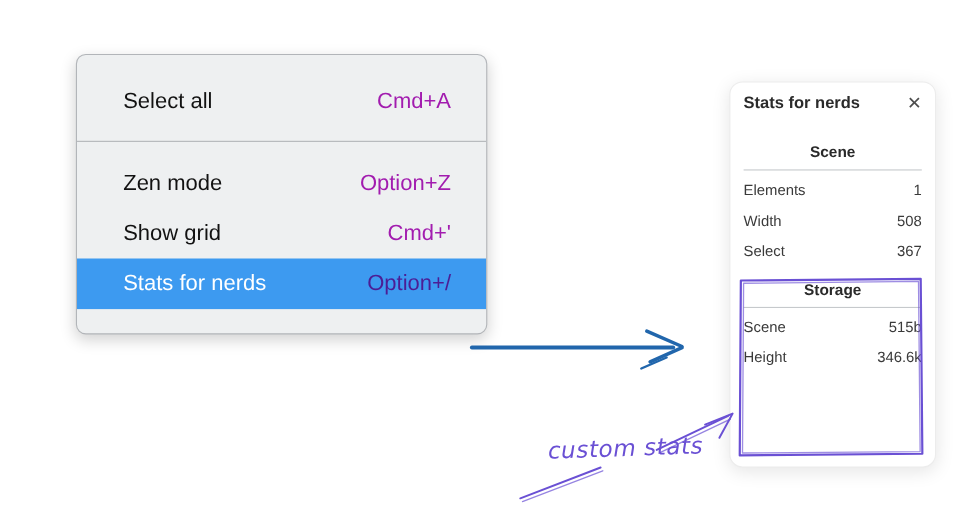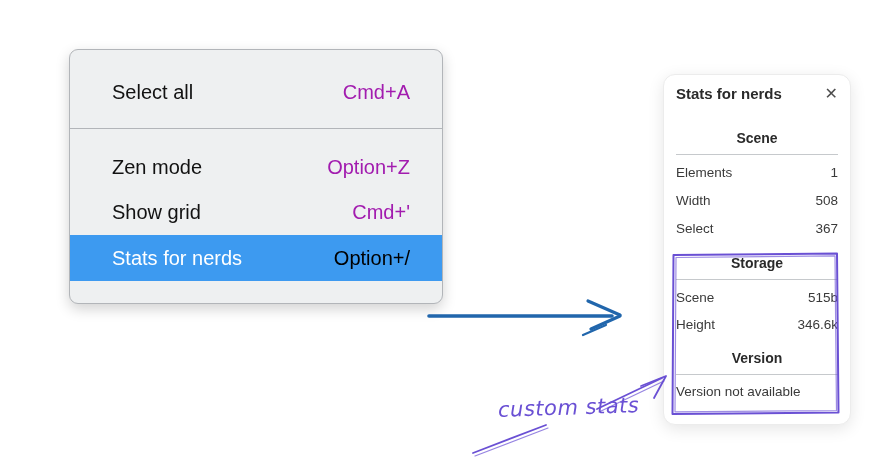--- a/index.html
+++ b/index.html
@@ -16,21 +16,21 @@
     font-size:20px;color:#121212;overflow:hidden;box-sizing:border-box;margin-left:36px;
   }
   .menu-section.top{padding:20px 0 13px;}
   .menu-section.main{padding:16px 0 22px;}
   .menu-item{
     height:45px;display:flex;align-items:center;justify-content:space-between;
     padding:0 32px 0 42px;cursor:default;
   }
   .mi-shortcut{color:#a21caf;}
   .menu-item.selected{background:var(--selection-blue,#3d9af0);color:#ffffff;height:46px;}
-  .menu-item.selected .mi-shortcut{color:#000000;}
+  .menu-item.selected .mi-shortcut{color:#4c1d95;}
   .menu-divider{height:1px;background:#b2b5b9;}
 
   
   .panel{
     position:absolute;left:663px;top:74px;width:188px;min-height:351px;
     background:#ffffff;border:1px solid #ececec;border-radius:12px;
     box-shadow:0 4px 16px rgba(0,0,0,.10);
     padding:10px 12px 12px;box-sizing:border-box;
     font-size:13.5px;color:#3a3a3a;
   }
@@ -117,25 +117,20 @@
       <div class="srow tight">
         <span>Scene</span>
         <span>515b</span>
       </div>
       <div class="srow tight">
         <span>Height</span>
         <span>346.6k</span>
       </div>
     </div>
 
-    <div class="section">
-      <div class="sec-header">Version</div>
-      <hr class="sec-rule">
-      <div class="version-note">Version not available</div>
-    </div>
   </div>
 
   <svg class="overlay" viewBox="0 0 873 461" xmlns="http://www.w3.org/2000/svg">
     <g>
       <path class="blue-stroke" stroke-width="3.6" d="M429 316 L612 316"></path>
       <path class="blue-stroke" stroke-width="3.2" d="M588 301 L620 315"></path>
       <path class="blue-stroke" stroke-width="3.2" d="M591 329 L620 316"></path>
       <path class="blue-stroke" stroke-width="2.2" d="M583 335 L606 325"></path>
     </g>
     <g>

